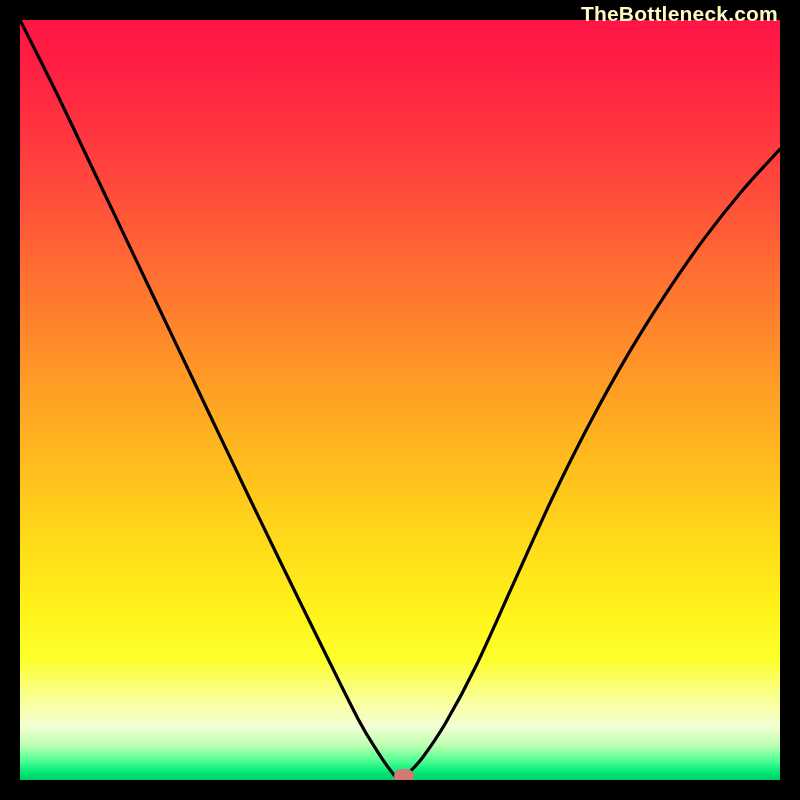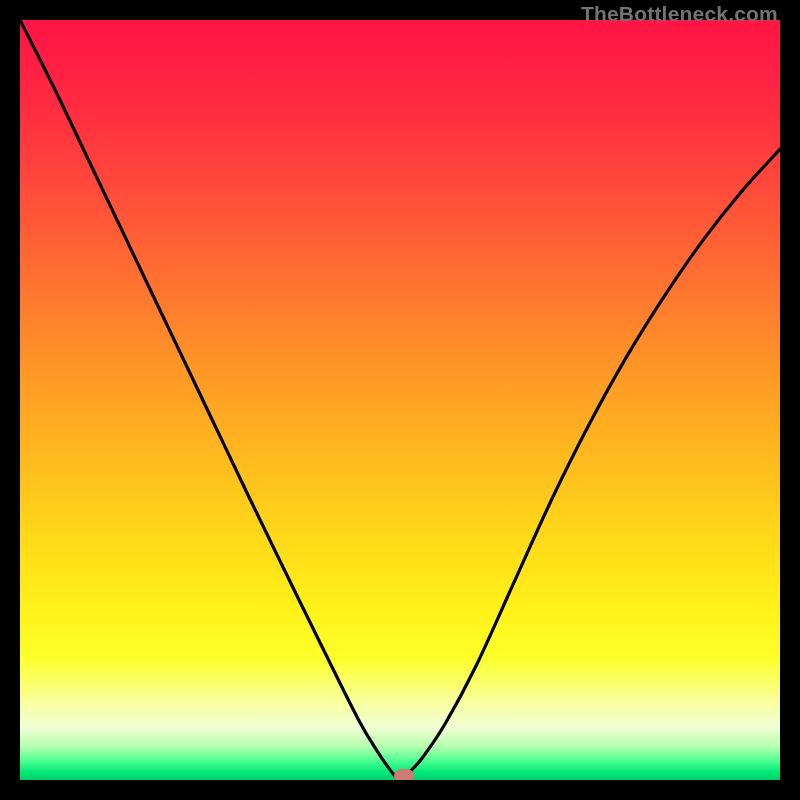--- a/index.html
+++ b/index.html
@@ -48,21 +48,21 @@
       #b9ffb0 95.5%,
       #4dff92 97.5%,
       #00e877 99%,
       #00cf6c 100%
     );
   }
   .watermark {
     position: absolute;
     top: 2px;
     right: 22px;
-    color: #737373;
+    color: #fef9c3;
     font-size: 21px;
     font-weight: 600;
     font-family: Arial, Helvetica, sans-serif;
     letter-spacing: 0.2px;
   }
   svg.curve {
     position: absolute;
     left: 0; top: 0;
     width: 760px;
     height: 760px;

